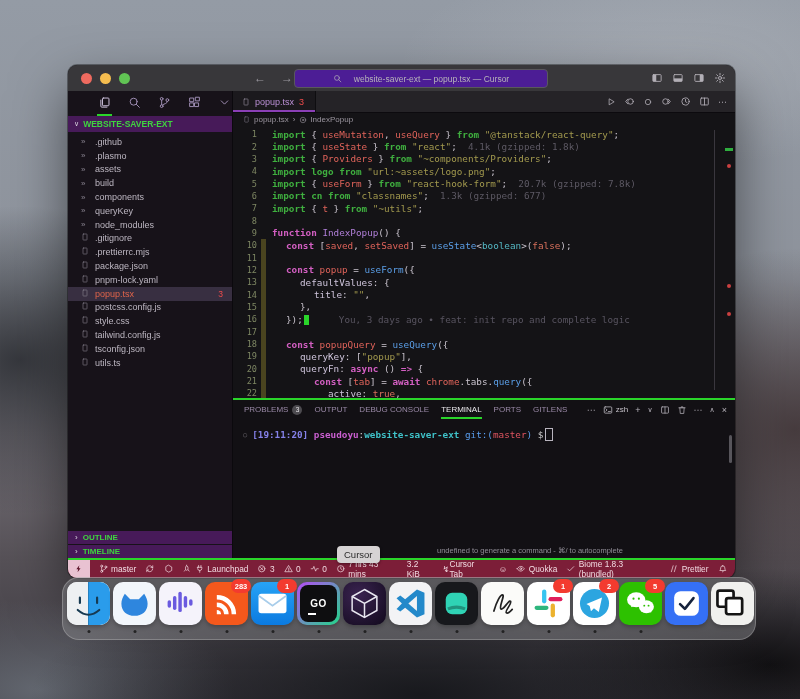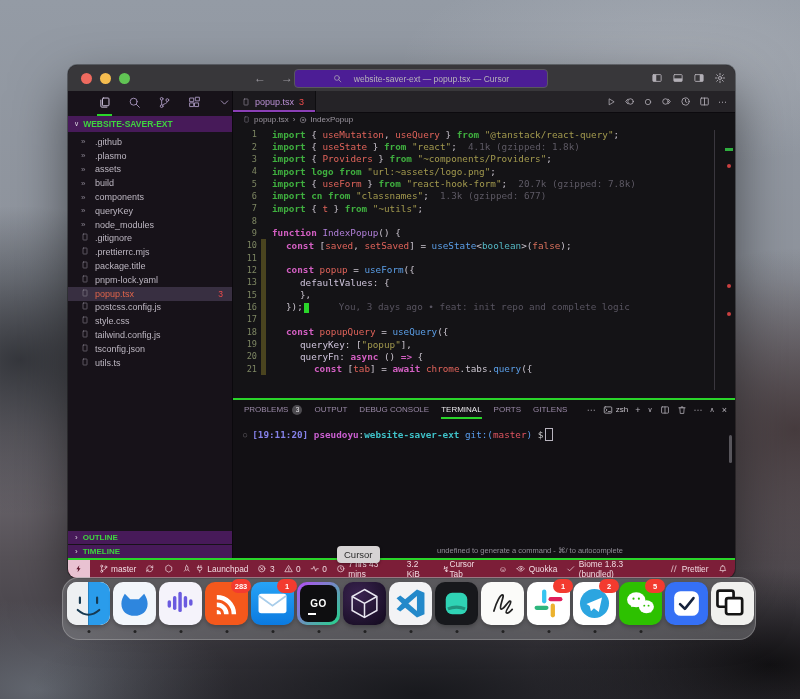--- a/index.html
+++ b/index.html
@@ -258,21 +258,21 @@
                   </svg>
                 </span></span>
               <span>.prettierrc.mjs</span>
             </div>
             <div class="titem">
               <span class="fic"><span class="ic">
                   <svg width="8" height="8" viewBox="0 0 16 16" fill="none" stroke="currentColor" stroke-width="1.2" stroke-linecap="round" stroke-linejoin="round">
                     <rect x="4" y="2" width="8" height="12" rx="1"></rect>
                   </svg>
                 </span></span>
-              <span>package.title</span>
+              <span>package.json</span>
             </div>
             <div class="titem">
               <span class="fic"><span class="ic">
                   <svg width="8" height="8" viewBox="0 0 16 16" fill="none" stroke="currentColor" stroke-width="1.2" stroke-linecap="round" stroke-linejoin="round">
                     <rect x="4" y="2" width="8" height="12" rx="1"></rect>
                   </svg>
                 </span></span>
               <span>pnpm-lock.yaml</span>
             </div>
             <div class="titem selected">
@@ -436,27 +436,29 @@
             <div class="cline"><span class="lnum">4</span><span class="chmark"></span><span class="ltext" style="padding-left: 0px;"><span class="tk-i">import logo from </span><span class="tk-s">"url:~assets/logo.png"</span><span class="tk-p">;</span></span></div>
             <div class="cline"><span class="lnum">5</span><span class="chmark"></span><span class="ltext" style="padding-left: 0px;"><span class="tk-i">import </span><span class="tk-p">{ </span><span class="tk-v">useForm</span><span class="tk-p"> } </span><span class="tk-i">from </span><span class="tk-s">"react-hook-form"</span><span class="tk-p">;</span><span class="tk-m">  20.7k (gzipped: 7.8k)</span></span></div>
             <div class="cline"><span class="lnum">6</span><span class="chmark"></span><span class="ltext" style="padding-left: 0px;"><span class="tk-i">import cn from </span><span class="tk-s">"classnames"</span><span class="tk-p">;</span><span class="tk-m">  1.3k (gzipped: 677)</span></span></div>
             <div class="cline"><span class="lnum">7</span><span class="chmark"></span><span class="ltext" style="padding-left: 0px;"><span class="tk-i">import </span><span class="tk-p">{ </span><span class="tk-v">t</span><span class="tk-p"> } </span><span class="tk-i">from </span><span class="tk-s">"~utils"</span><span class="tk-p">;</span></span></div>
             <div class="cline"><span class="lnum">8</span><span class="chmark"></span><span class="ltext" style="padding-left: 0px;"></span></div>
             <div class="cline"><span class="lnum">9</span><span class="chmark"></span><span class="ltext" style="padding-left: 0px;"><span class="tk-k">function </span><span class="tk-d">IndexPopup</span><span class="tk-p">() {</span></span></div>
             <div class="cline changed"><span class="lnum">10</span><span class="chmark"></span><span class="ltext" style="padding-left: 14px;"><span class="tk-k">const </span><span class="tk-p">[</span><span class="tk-v">saved</span><span class="tk-p">, </span><span class="tk-v">setSaved</span><span class="tk-p">] = </span><span class="tk-f">useState</span><span class="tk-p">&lt;</span><span class="tk-t">boolean</span><span class="tk-p">&gt;(</span><span class="tk-b">false</span><span class="tk-p">);</span></span></div>
             <div class="cline changed"><span class="lnum">11</span><span class="chmark"></span><span class="ltext" style="padding-left: 0px;"></span></div>
             <div class="cline changed"><span class="lnum">12</span><span class="chmark"></span><span class="ltext" style="padding-left: 14px;"><span class="tk-k">const </span><span class="tk-v">popup</span><span class="tk-p"> = </span><span class="tk-f">useForm</span><span class="tk-p">({</span></span></div>
             <div class="cline changed"><span class="lnum">13</span><span class="chmark"></span><span class="ltext" style="padding-left: 28px;"><span class="tk-o">defaultValues</span><span class="tk-p">: {</span></span></div>
+            <div class="cline changed"><span class="lnum">14</span><span class="chmark"></span><span class="ltext" style="padding-left: 42px;"><span class="tk-o">title</span><span class="tk-p">: </span><span class="tk-s">""</span><span class="tk-p">,</span></span></div>
             <div class="cline changed"><span class="lnum">15</span><span class="chmark"></span><span class="ltext" style="padding-left: 28px;"><span class="tk-p">},</span></span></div>
             <div class="cline changed"><span class="lnum">16</span><span class="chmark"></span><span class="ltext" style="padding-left: 14px;"><span class="tk-p">});</span><span class="cursorblk"></span></span><span class="blame tk-m">You, 3 days ago • feat: init repo and complete logic</span></div>
             <div class="cline changed"><span class="lnum">17</span><span class="chmark"></span><span class="ltext" style="padding-left: 0px;"></span></div>
             <div class="cline changed"><span class="lnum">18</span><span class="chmark"></span><span class="ltext" style="padding-left: 14px;"><span class="tk-k">const </span><span class="tk-v">popupQuery</span><span class="tk-p"> = </span><span class="tk-f">useQuery</span><span class="tk-p">({</span></span></div>
             <div class="cline changed"><span class="lnum">19</span><span class="chmark"></span><span class="ltext" style="padding-left: 28px;"><span class="tk-o">queryKey</span><span class="tk-p">: [</span><span class="tk-s">"popup"</span><span class="tk-p">],</span></span></div>
             <div class="cline changed"><span class="lnum">20</span><span class="chmark"></span><span class="ltext" style="padding-left: 28px;"><span class="tk-o">queryFn</span><span class="tk-p">: </span><span class="tk-k">async</span><span class="tk-p"> () </span><span class="tk-k">=&gt;</span><span class="tk-p"> {</span></span></div>
             <div class="cline changed"><span class="lnum">21</span><span class="chmark"></span><span class="ltext" style="padding-left: 42px;"><span class="tk-k">const </span><span class="tk-p">[</span><span class="tk-v">tab</span><span class="tk-p">] = </span><span class="tk-k">await </span><span class="tk-v">chrome</span><span class="tk-p">.tabs.</span><span class="tk-f">query</span><span class="tk-p">({</span></span></div>
+            <div class="cline changed"><span class="lnum">22</span><span class="chmark"></span><span class="ltext" style="padding-left: 56px;"><span class="tk-o">active</span><span class="tk-p">: </span><span class="tk-b">true</span><span class="tk-p">,</span></span></div>
           </div>
 
         <div class="panel">
           <div class="ptabs" id="ptabs">
               <div class="ptab">
                 <span>PROBLEMS</span>
                 <span class="pbadge">3</span>
               </div>
               <div class="ptab">
                 <span>OUTPUT</span>

